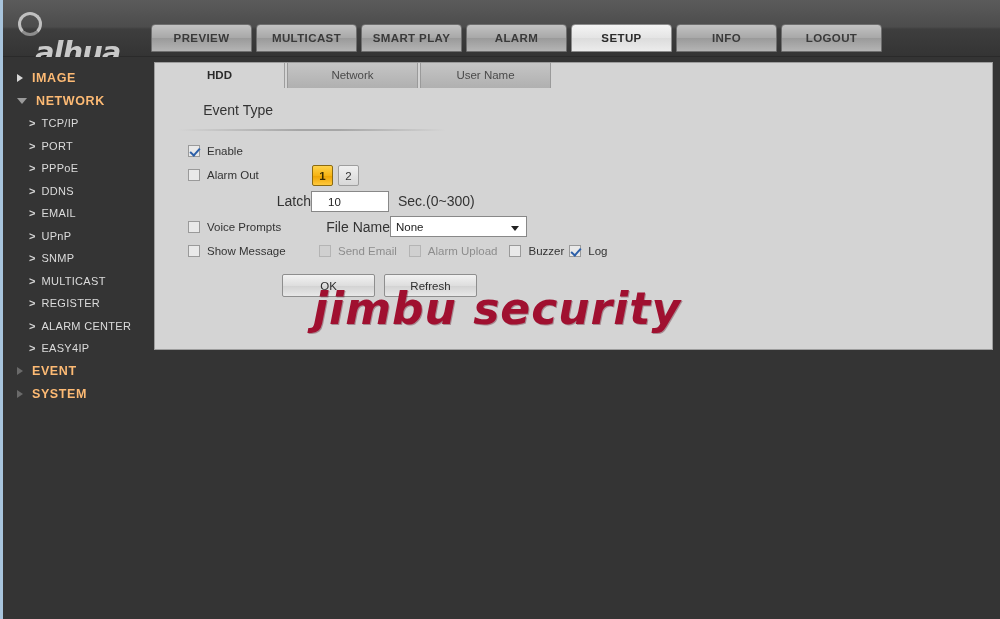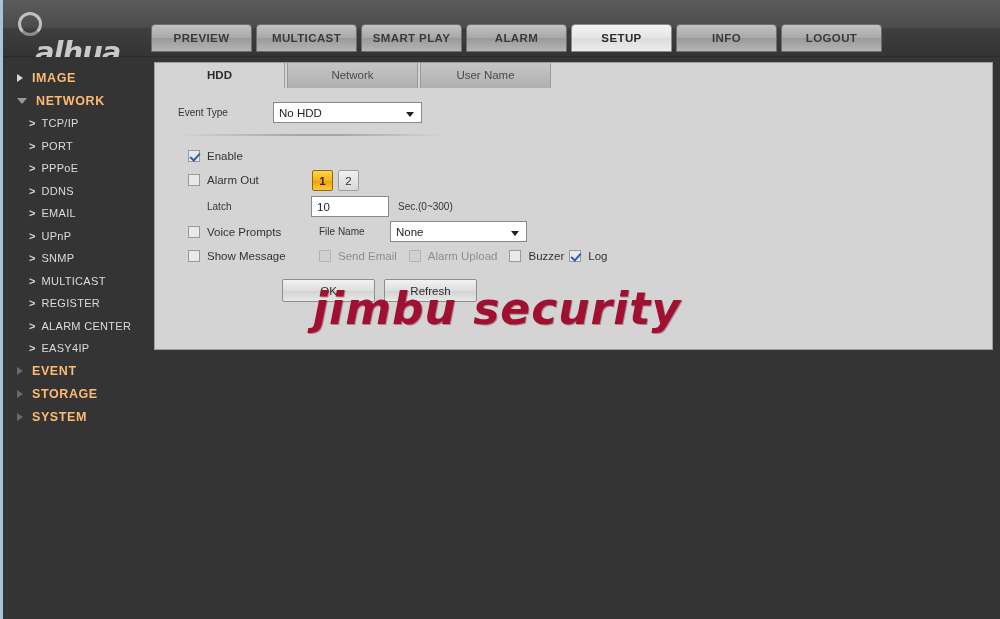--- a/index.html
+++ b/index.html
@@ -176,22 +176,23 @@
   .form {
     position: absolute;
     left: 151px; top: 88px;
     width: 839px;
     padding: 14px 0 0 24px;
   }
 
   .row { display: flex; align-items: center; }
 
   .flabel {
-    font-size: 10px;
+    font-size: 14px;
     color: #333;
+    text-align: right;
   }
 
   .sel {
     height: 21px;
     background: #fff;
     border: 1px solid #888;
     font-size: 11.5px;
     color: #222;
     display: flex;
     align-items: center;
@@ -260,21 +261,21 @@
     color: #3a2c00;
     font-weight: bold;
   }
 
   .txtin {
     width: 78px; height: 21px;
     background: #fff;
     border: 1px solid #888;
     font-size: 11.5px;
     color: #222;
-    padding: 0 5px;
+    padding: 0 16px;
     line-height: 20px;
   }
 
   .btn {
     width: 93px; height: 23px;
     font-size: 11.5px;
     color: #2e2e2e;
     background: linear-gradient(to bottom, #f2f2f2 0%, #dedede 50%, #d2d2d2 51%, #e8e8e8 100%);
     border: 1px solid #8e8e8e;
     border-radius: 2px;
@@ -372,44 +373,36 @@
     <span class="chev">&gt;</span>
     <span class="ilabel">EASY4IP</span>
   </div>
 
   <div class="menu-group">
     <span class="tri dim"></span>
     <span class="glabel">EVENT</span>
   </div>
   <div class="menu-group">
     <span class="tri dim"></span>
-    <span class="glabel">STORAGE</span>
-  </div>
-  <div class="menu-group">
-    <span class="tri dim"></span>
     <span class="glabel">SYSTEM</span>
   </div>
 </div>
 
 <div class="panel"></div>
 
 <div class="subtabs">
   <div class="subtab active">HDD</div>
   <div class="subtab">Network</div>
   <div class="subtab">User Name</div>
 </div>
 
 <div class="form">
 
   <div class="row">
     <span class="flabel" style="width:95px">Event Type</span>
-    <div class="sel" style="width:149px">
-      <span>No HDD</span>
-      <span class="arrow"></span>
-    </div>
   </div>
 
   <div class="divider"></div>
 
   <div class="row" style="height:22px">
     <div style="width:10px"></div>
     <div class="cbox checked"></div>
     <span class="cbox-lbl">Enable</span>
   </div>
 

